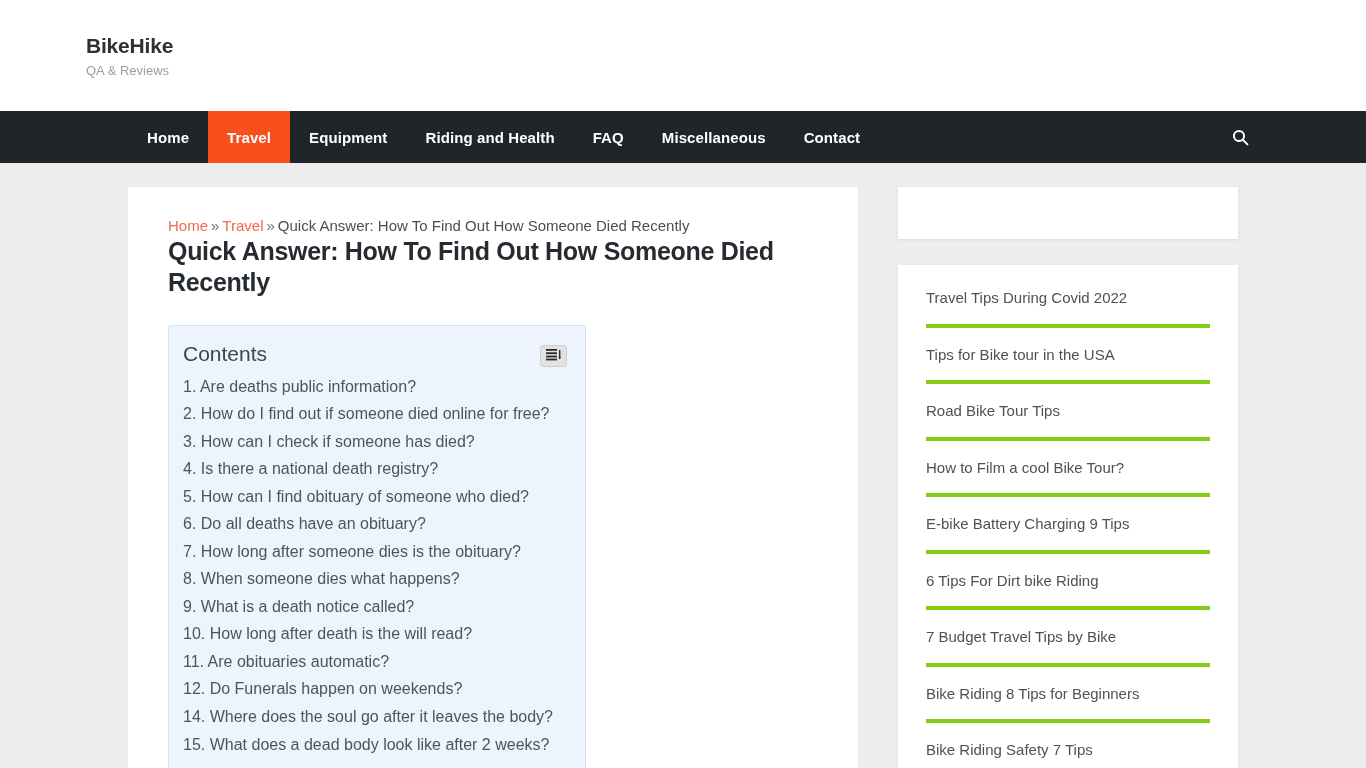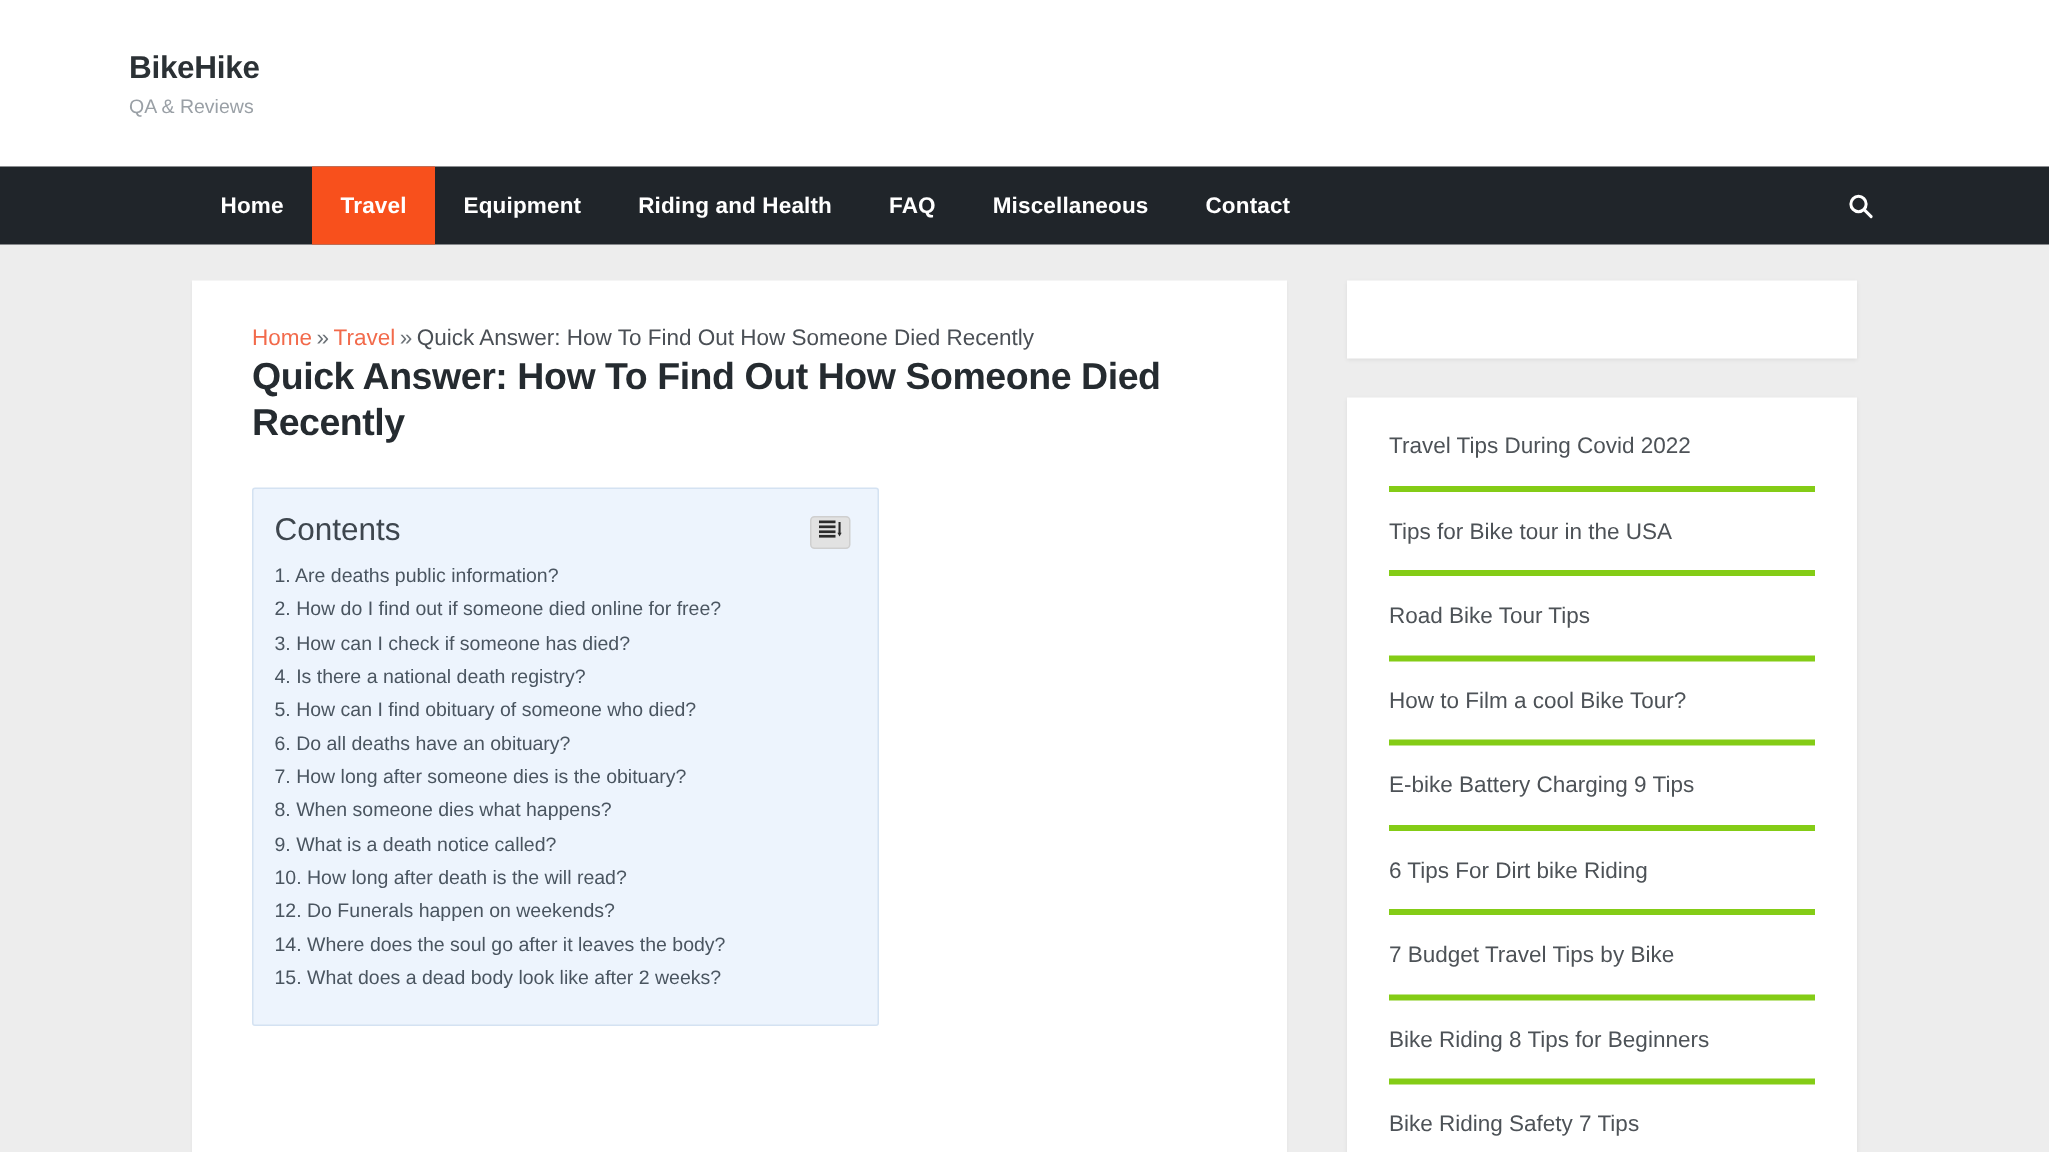--- a/index.html
+++ b/index.html
@@ -110,21 +110,21 @@
   .toc-box {
     background: #edf4fd;
     border: 1px solid #d4e2f2;
     border-radius: 2px;
     padding: 14px 18px 20px 14px;
     width: 418px;
     position: relative;
   }
   .toc-head {
     display: flex;
-    align-items: center;
+    align-items: flex-end;
     justify-content: space-between;
     margin-bottom: 6px;
   }
   .toc-title {
     font-size: 21px;
     color: #3e464e;
     font-weight: normal;
     line-height: 1.3;
   }
   .toc-toggle {
@@ -135,21 +135,21 @@
     border-radius: 3px;
     display: flex;
     align-items: center;
     justify-content: center;
     cursor: pointer;
     flex-shrink: 0;
     margin-top: 3px;
   }
   .toc-list { list-style: none; }
   .toc-item {
-    font-size: 13px;
+    font-size: 16px;
     color: #4a5560;
     line-height: 1.72;
     cursor: pointer;
     white-space: nowrap;
   }
 
   
   .sidebar { width: 340px; }
   .widget {
     background: #ffffff;
@@ -227,20 +227,21 @@
         <li class="toc-item">1. Are deaths public information?</li>
         <li class="toc-item">2. How do I find out if someone died online for free?</li>
         <li class="toc-item">3. How can I check if someone has died?</li>
         <li class="toc-item">4. Is there a national death registry?</li>
         <li class="toc-item">5. How can I find obituary of someone who died?</li>
         <li class="toc-item">6. Do all deaths have an obituary?</li>
         <li class="toc-item">7. How long after someone dies is the obituary?</li>
         <li class="toc-item">8. When someone dies what happens?</li>
         <li class="toc-item">9. What is a death notice called?</li>
         <li class="toc-item">10. How long after death is the will read?</li>
+        <li class="toc-item">11. Are obituaries automatic?</li>
         <li class="toc-item">12. Do Funerals happen on weekends?</li>
         <li class="toc-item">14. Where does the soul go after it leaves the body?</li>
         <li class="toc-item">15. What does a dead body look like after 2 weeks?</li>
 
       </ul>
     </div>
 
   </main>
 
   <aside class="sidebar">

